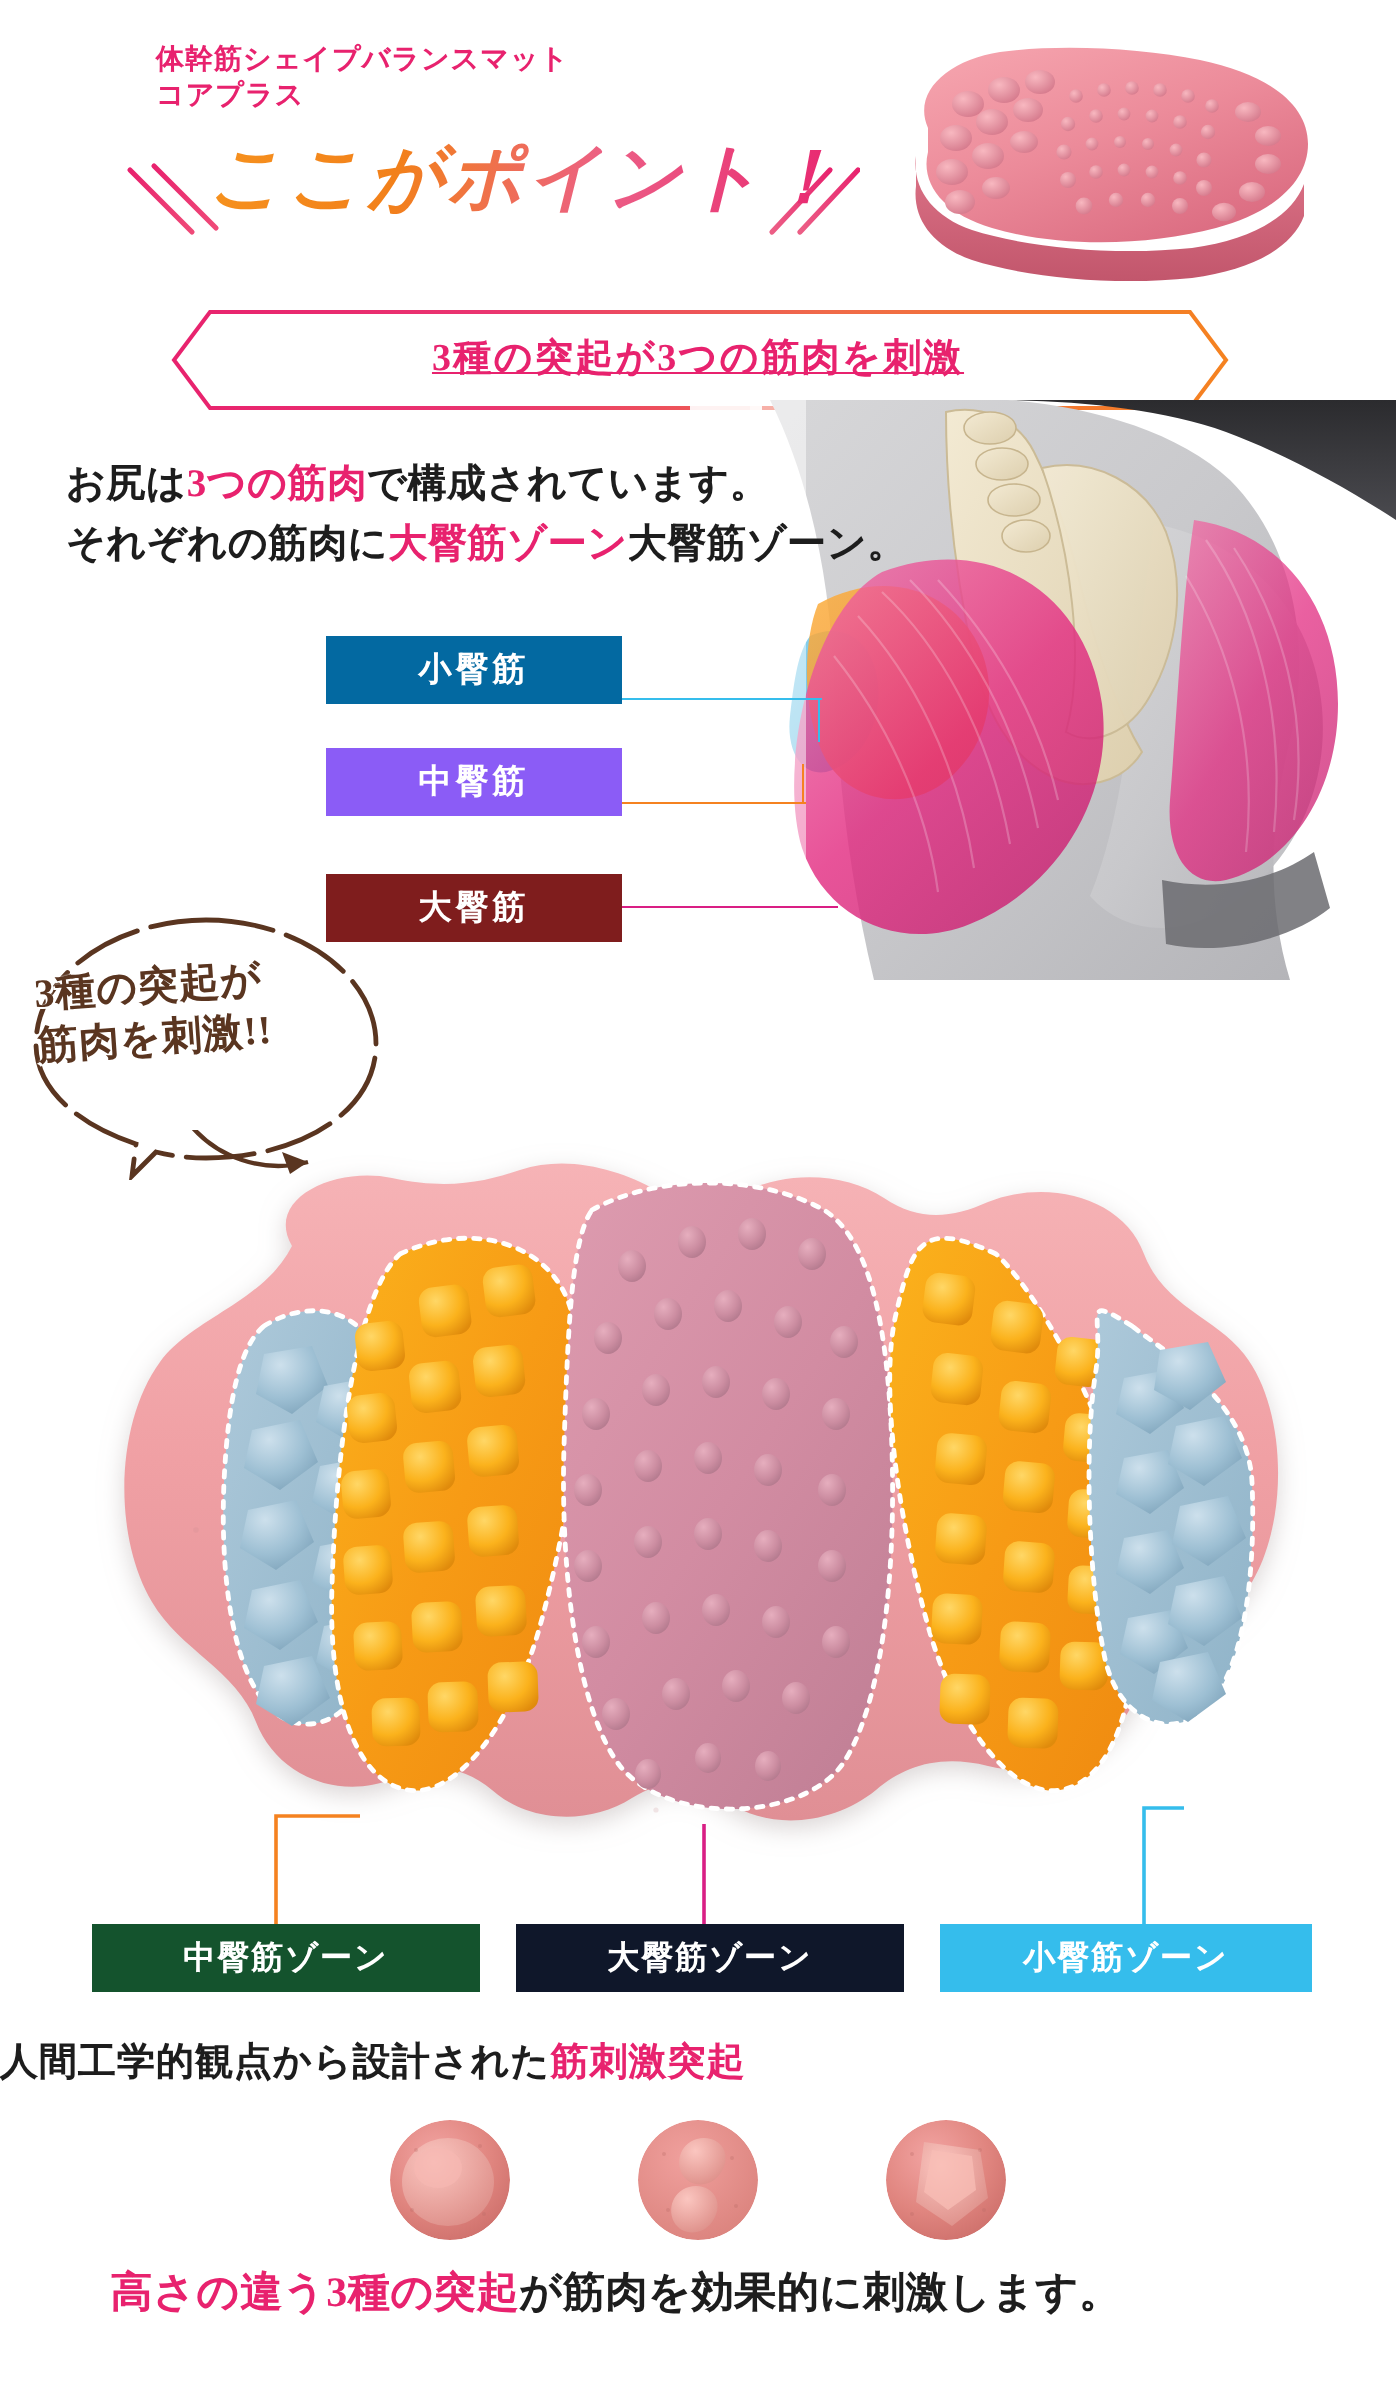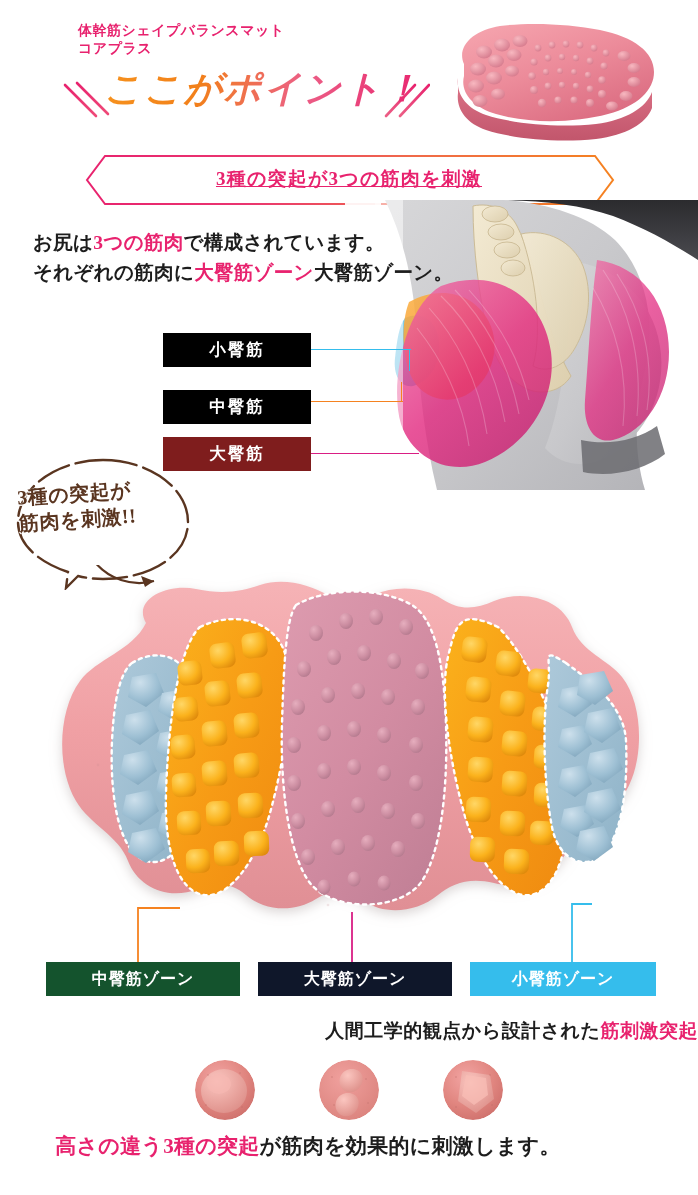--- a/index.html
+++ b/index.html
@@ -73,22 +73,22 @@
 
   
   .mlabel{
     position:absolute;
     width:148px;height:34px;
     display:flex;align-items:center;justify-content:center;
     color:#ffffff;font-weight:bold;font-size:16.5px;letter-spacing:2px;
     font-family:"Liberation Serif","DejaVu Serif",serif;
     box-sizing:border-box;
   }
-  .mlabel.blue{left:163px;top:333px;background:#000000;}
-  .mlabel.orange{left:163px;top:390px;background:#000000;}
+  .mlabel.blue{left:163px;top:318px;background:#0369a1;}
+  .mlabel.orange{left:163px;top:374px;background:#8b5cf6;}
   .mlabel.pink{left:163px;top:437px;background:#7f1d1d;}
 
   .mline{position:absolute;height:0;border-top-width:1.6px;border-top-style:solid;}
   .mline.blue{left:311px;top:349px;width:100px;border-color:#35bdec;}
   .mline.blue-v{left:409px;top:349px;width:0;height:22px;border-left:1.6px solid #35bdec;border-top:0;}
   .mline.orange{left:311px;top:401px;width:92px;border-color:#f58220;}
   .mline.orange-v{left:401px;top:382px;width:0;height:20px;border-left:1.6px solid #f58220;border-top:0;}
   .mline.pink{left:311px;top:453px;width:108px;border-color:#d91e84;}
 
   
@@ -112,21 +112,21 @@
     color:#fff;font-weight:bold;font-size:16px;letter-spacing:1px;
     font-family:"Liberation Serif","DejaVu Serif",serif;
     box-sizing:border-box;
   }
   .zone.z1{left:46px;top:962px;width:194px;background:#14532d;}
   .zone.z2{left:258px;top:962px;width:194px;background:#0f172a;}
   .zone.z3{left:470px;top:962px;width:186px;background:#35bdec;}
 
   
   .subcap{
-    position:absolute;left:0;top:1018px;width:698px;text-align:right;
+    position:absolute;left:0;top:1018px;width:698px;text-align:left;
     font-family:"Liberation Serif","DejaVu Serif",serif;
     font-weight:bold;font-size:19px;color:#1d1d1d;letter-spacing:.5px;
   }
   .subcap .hl{color:#e8226e;}
 
   
   .bumps{position:absolute;left:0;top:1057px;width:698px;height:66px;}
 
   
   .footcap{

